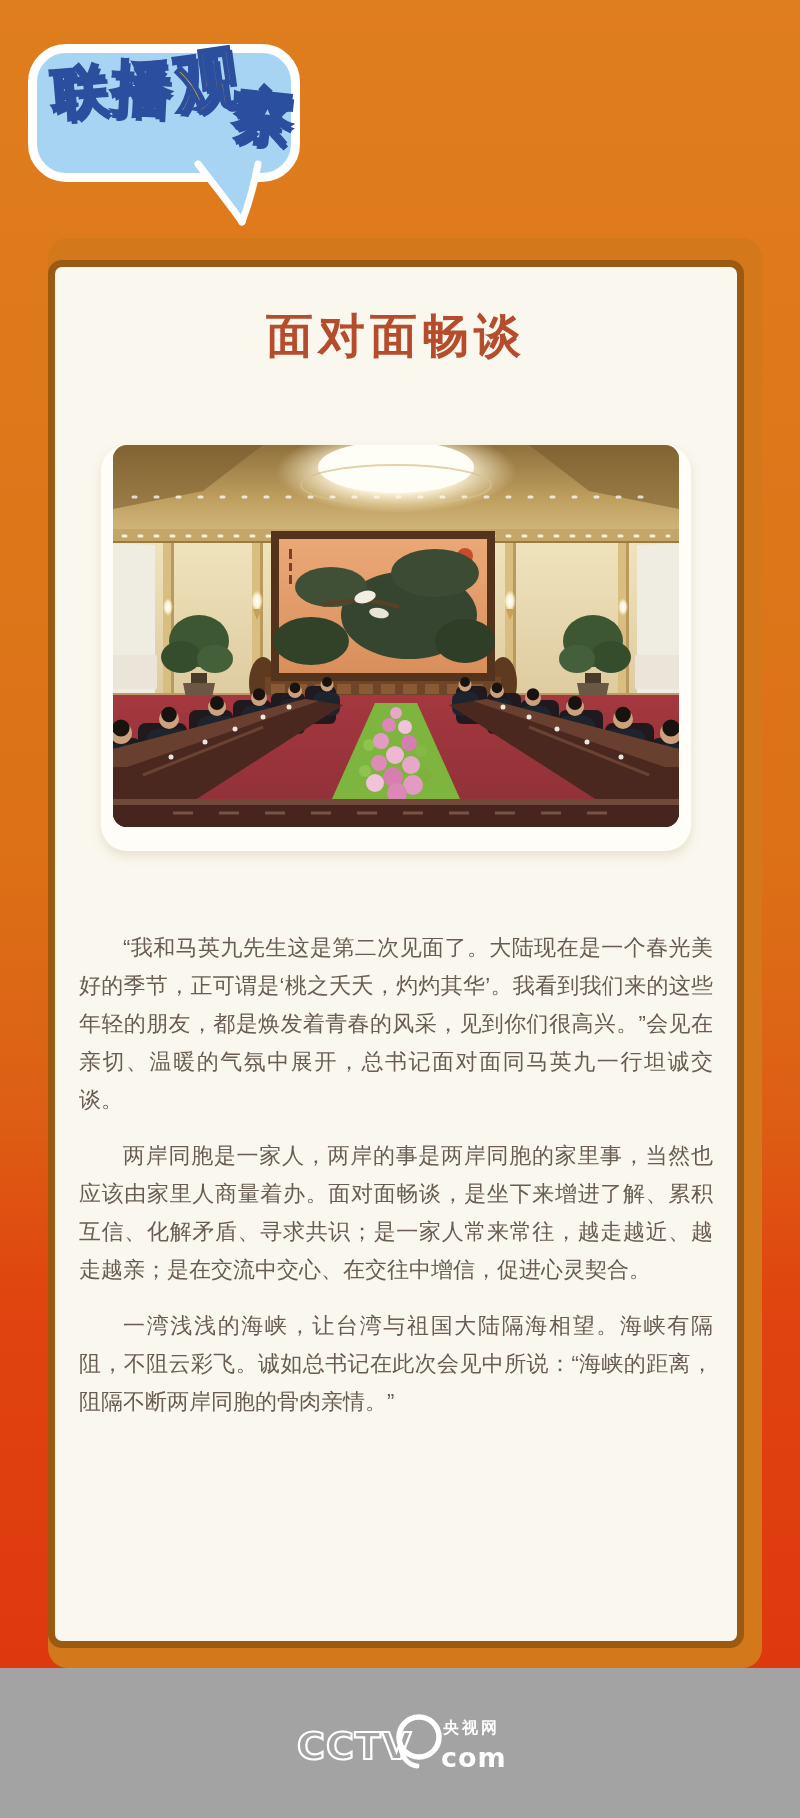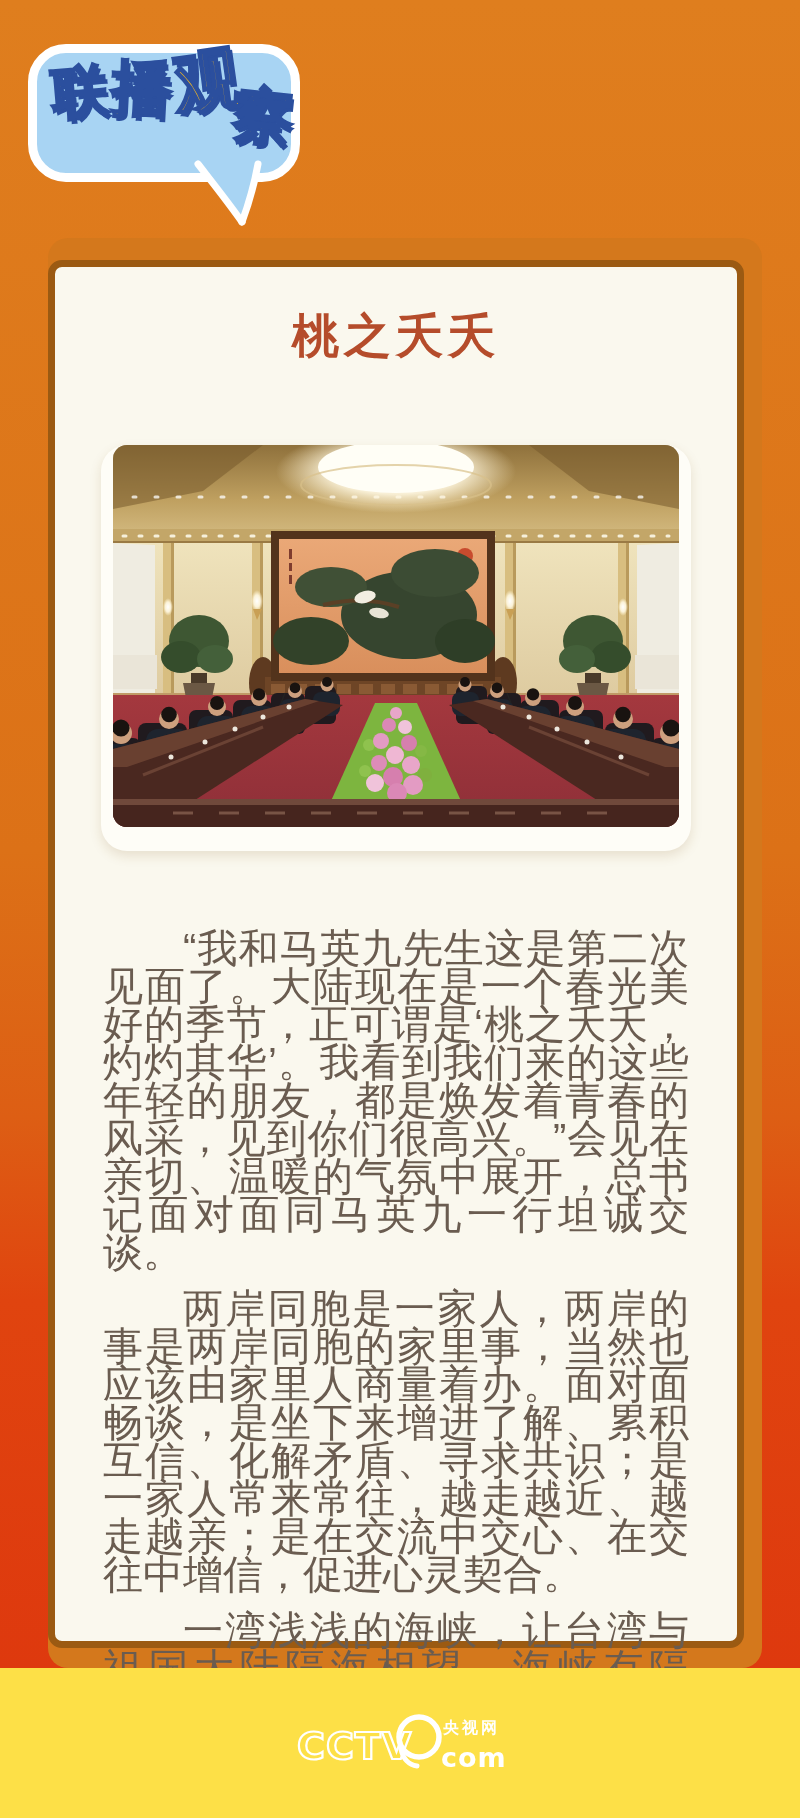--- a/index.html
+++ b/index.html
@@ -1,20 +1,20 @@
 <!DOCTYPE html>
 <html><head>
 <meta charset="utf-8">
 <style>
   html,body{margin:0;padding:0;background:#E73B0D;}
   .page{position:relative;width:800px;height:1818px;overflow:hidden;
         font-family:"Liberation Sans","DejaVu Sans",sans-serif;}
   .bg-main{position:absolute;left:0;top:0;width:800px;height:1668px;
         background:linear-gradient(180deg,#DF7E1E 0%,#DC7117 51%,#DD5E14 67%,#E0440F 78%,#DE390E 100%);}
-  .footer{position:absolute;left:0;top:1668px;width:800px;height:150px;background:#fde047;
+  .footer{position:absolute;left:0;top:1668px;width:800px;height:150px;background:#a3a3a3;
         display:flex;align-items:center;justify-content:center;}
 
   
   .bubble-logo{position:absolute;left:28px;top:44px;width:290px;height:210px;}
   .bubble{position:absolute;left:0;top:0;width:272px;height:138px;box-sizing:border-box;
         background:#A8D4F3;border:9px solid #FFFFFF;border-radius:38px;}
   .tail{position:absolute;left:164px;top:114px;}
   .char{position:absolute;font-family:"DejaVu Sans","Liberation Sans",sans-serif;font-weight:bold;
         color:#F6B91E;-webkit-text-stroke:2.5px #2B4F9E;text-shadow:3px 4px 0 #2B4F9E;line-height:1;}
   .c1{left:24px;top:20px;font-size:56px;transform:rotate(-5deg);}
@@ -25,21 +25,21 @@
   
   .card-mat{position:absolute;left:48px;top:238px;width:714px;height:1430px;
         background:#D4781C;border-radius:20px;}
   .card{position:absolute;left:48px;top:260px;width:696px;height:1388px;box-sizing:border-box;
         background:#FAF8EE;border:7px solid #9B5A12;border-radius:14px;}
   .card h1{margin:42px 0 0;text-align:center;font-family:"Liberation Serif","DejaVu Serif",serif;
         font-weight:700;font-size:47px;letter-spacing:5px;color:#B54C2B;line-height:54px;}
   .photo-frame{margin:82px auto 0;width:590px;height:406px;background:#FEFDF7;border-radius:26px;
         box-shadow:0 5px 12px rgba(130,90,30,0.15);}
   .photo-frame svg{display:block;margin:12px;width:566px;height:382px;border-radius:14px;}
-  .body-text{margin:78px 48px 0;font-size:40px;line-height:38px;color:#6A5C50;text-align:justify;}
+  .body-text{margin:78px 24px 0;font-size:22px;line-height:38px;color:#6A5C50;text-align:justify;}
   .body-text p{margin:0;text-indent:2em;}
   .body-text p + p{margin-top:18px;}
 
   .cctv-logo text{font-family:"DejaVu Sans","Liberation Sans",sans-serif;}
 </style>
 </head>
 <body>
 
 <div class="page">
 
@@ -54,21 +54,21 @@
     </svg>
     <span class="char c1">联</span>
     <span class="char c2">播</span>
     <span class="char c3">观</span>
     <span class="char c4">察</span>
   </div>
 
   <div class="card-mat"></div>
 
   <section class="card">
-    <h1>桃之夭夭</h1>
+    <h1>面对面畅谈</h1>
 
     <figure class="photo-frame" style="margin-top:82px;">
       <svg viewBox="0 0 566 382" preserveAspectRatio="none">
         <defs>
           <radialGradient id="glow" cx="50%" cy="50%" r="50%">
             <stop offset="0%" stop-color="#FFFFFF"></stop>
             <stop offset="55%" stop-color="#FFF8E2" stop-opacity="0.9"></stop>
             <stop offset="100%" stop-color="#FFF3D0" stop-opacity="0"></stop>
           </radialGradient>
           <linearGradient id="ceil" x1="0" y1="0" x2="0" y2="1">

